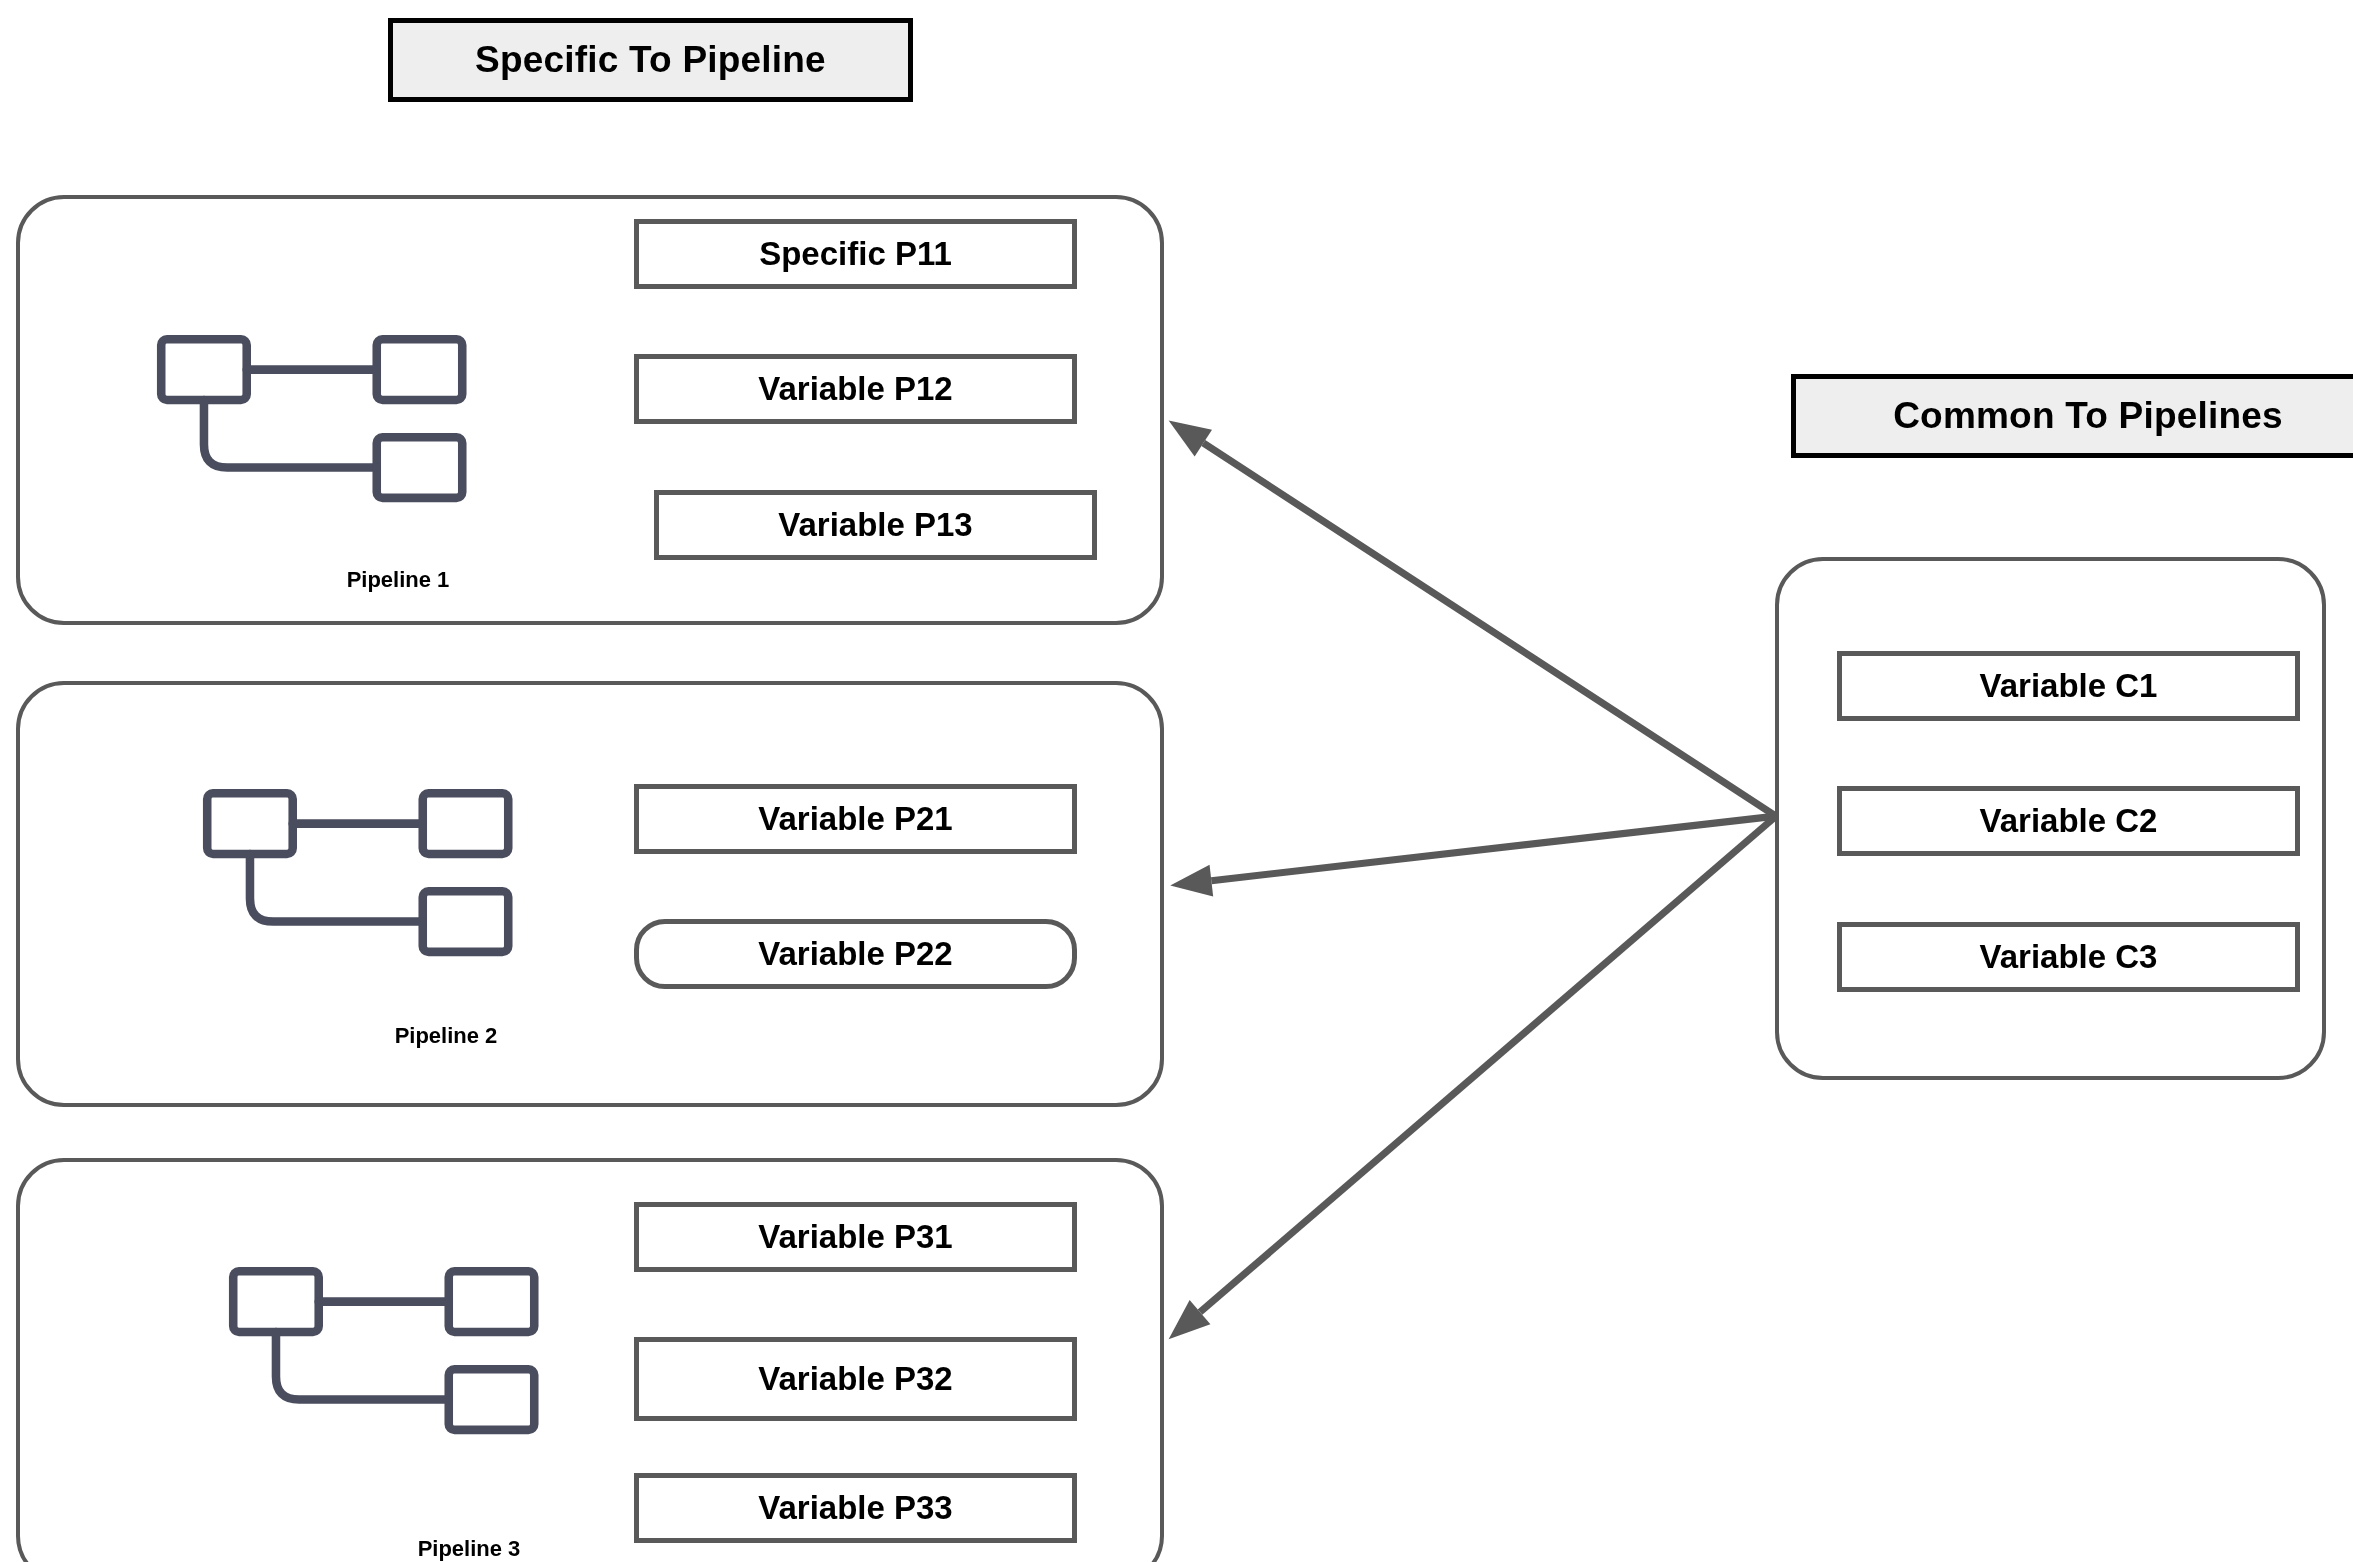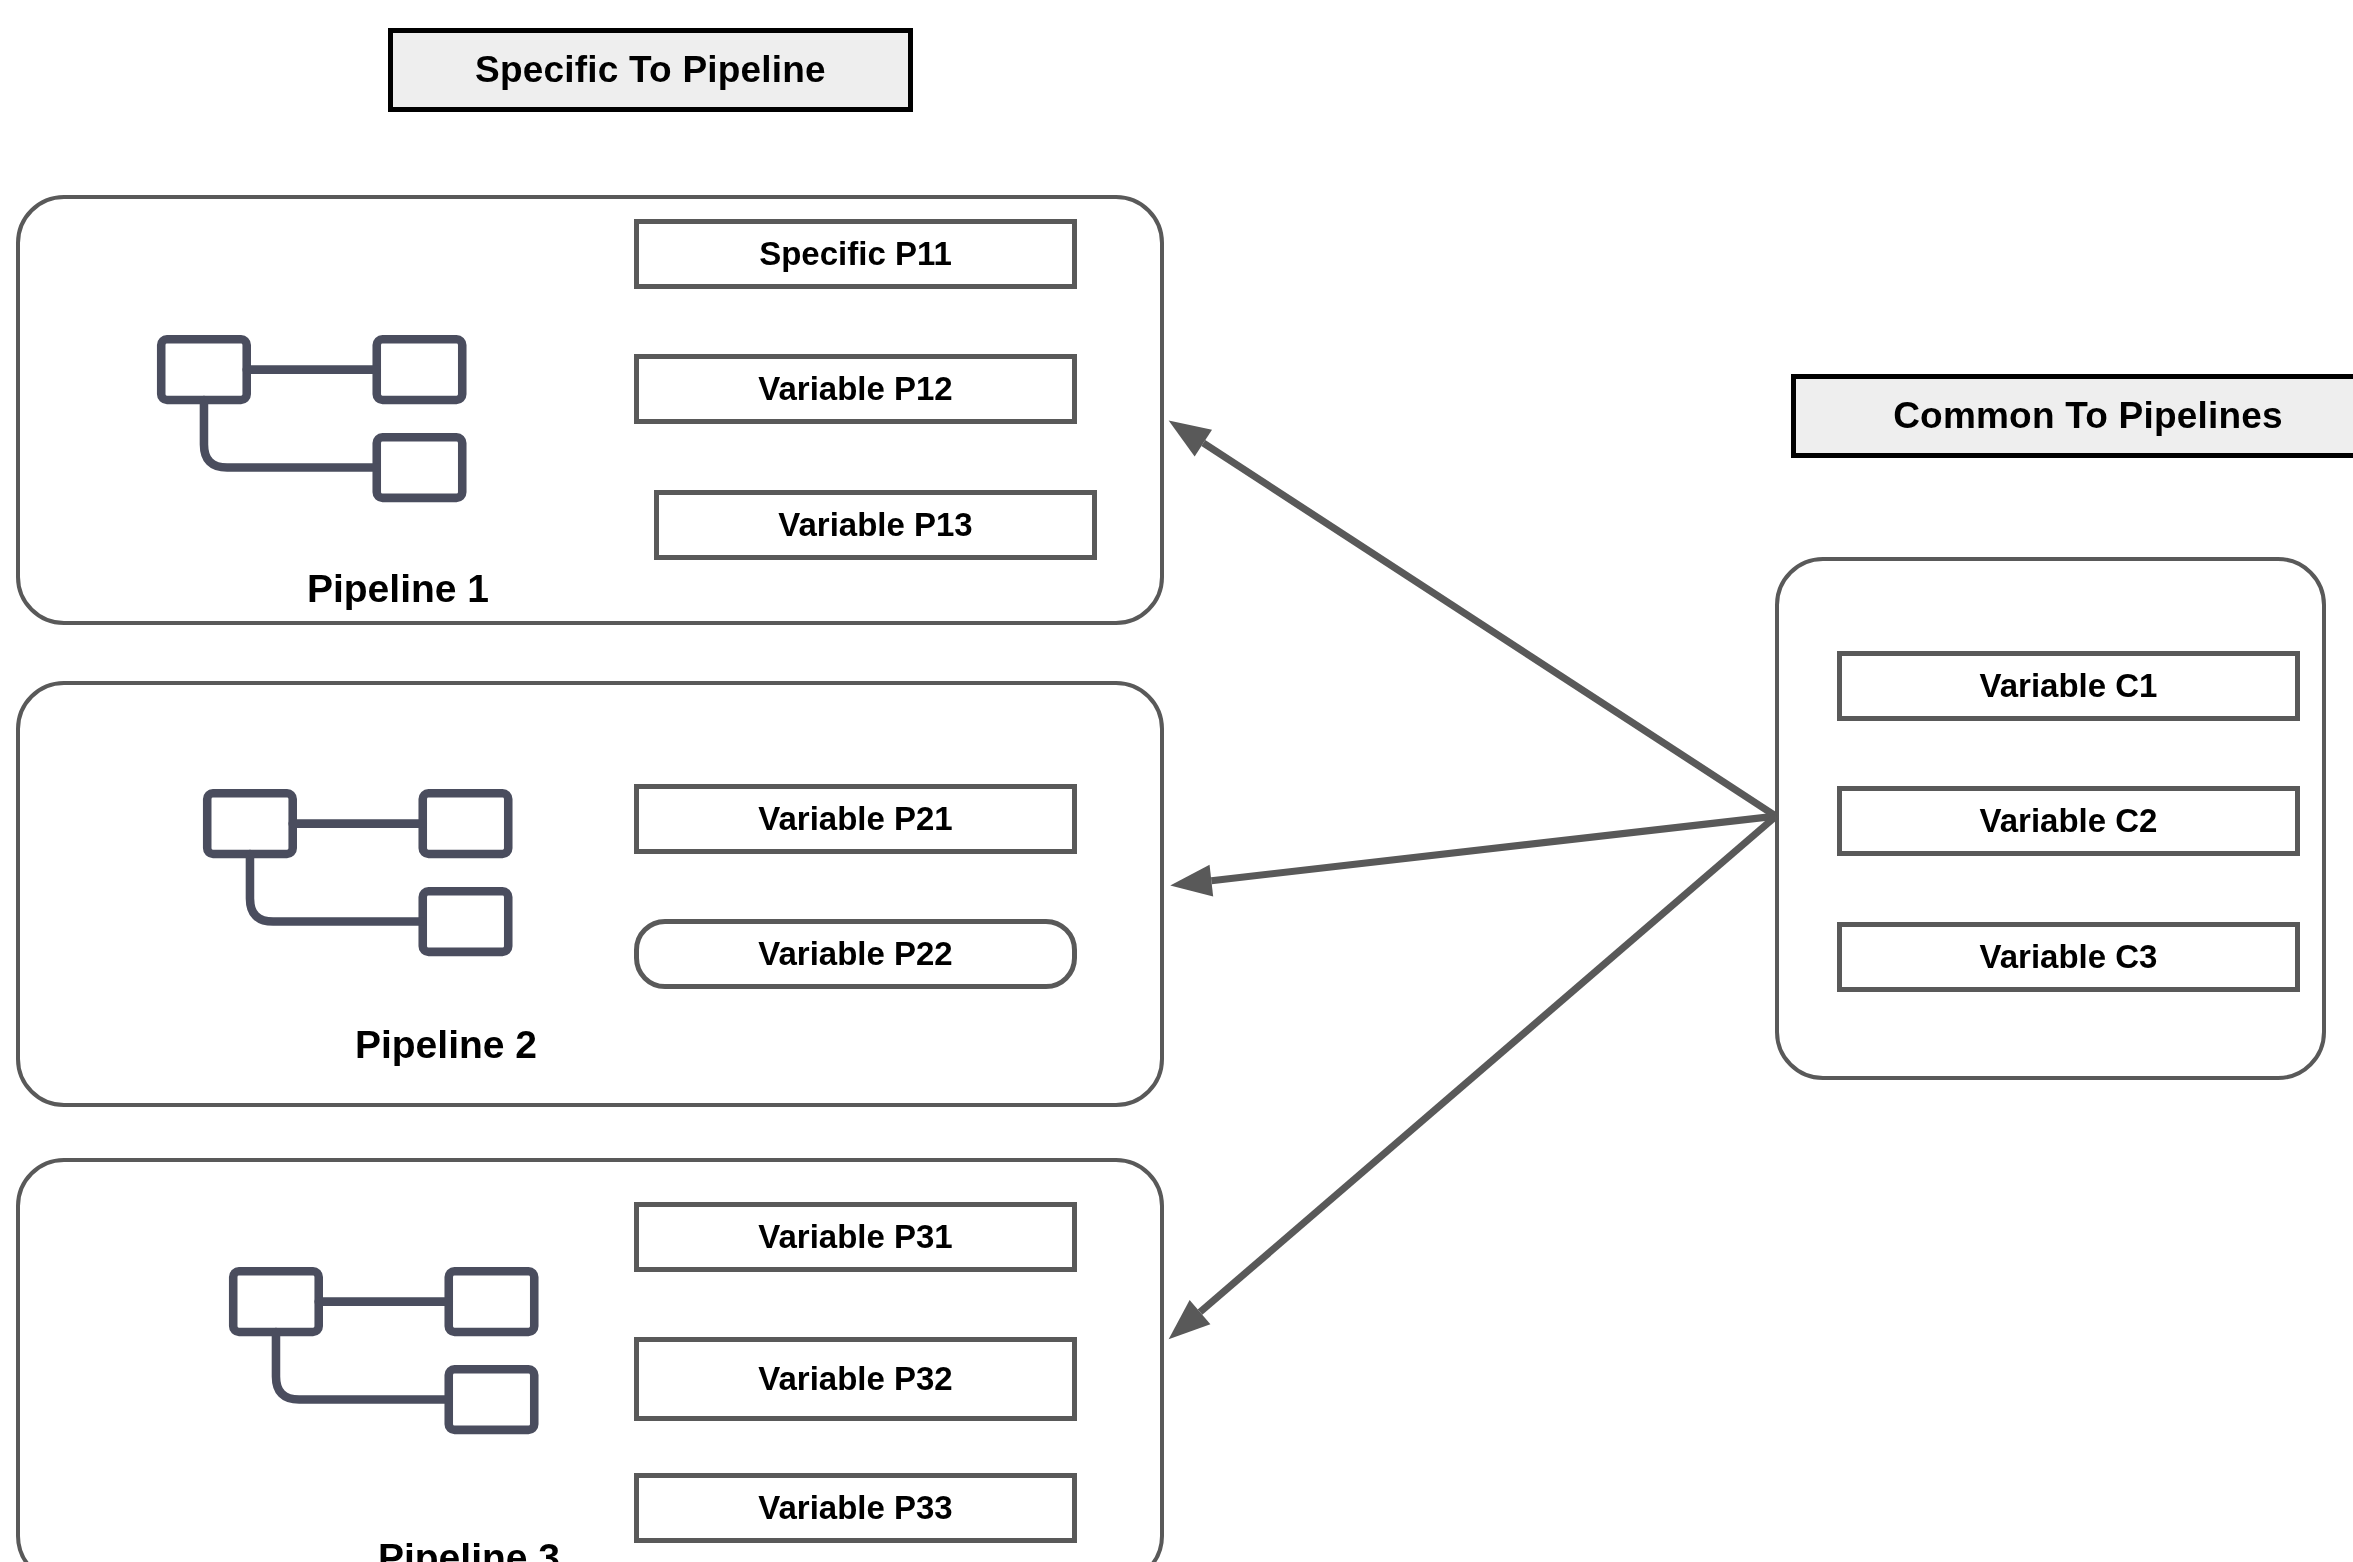--- a/index.html
+++ b/index.html
@@ -58,21 +58,21 @@
   .var-label {
     font-size: 33px;
     font-weight: bold;
     color: #000000;
     white-space: nowrap;
   }
 
   
   .pipeline-caption {
     position: absolute;
-    font-size: 39px;
+    font-size: 22px;
     font-weight: bold;
     color: #000000;
     white-space: nowrap;
     text-align: center;
   }
 
   
   .pipeline-icon {
     position: absolute;
   }
@@ -85,21 +85,21 @@
     width: 2354px;
     height: 1563px;
     pointer-events: none;
   }
 </style>
 </head>
 <body>
 
 <div id="canvas">
 
-  <div class="banner" id="banner-specific" style="left: 388px; top: 17.5px; width: 525px; height: 84px; margin-top: 10px;">
+  <div class="banner" id="banner-specific" style="left: 388px; top: 17.5px; width: 525px; height: 84px;">
     <span class="banner-label">Specific To Pipeline</span>
   </div>
 
   <div class="banner" id="banner-common" style="left: 1791px; top: 374px; width: 594px; height: 84px;">
     <span class="banner-label">Common To Pipelines</span>
   </div>
 
   <div id="pipeline-host">
       <div class="group-box" style="left: 16px; top: 195px; width: 1148px; height: 430px;"></div>
       <div class="pipeline-icon" style="left: 155px; top: 334px; width: 358px; height: 171px;"><svg width="358" height="171" viewBox="0 0 100 48">

